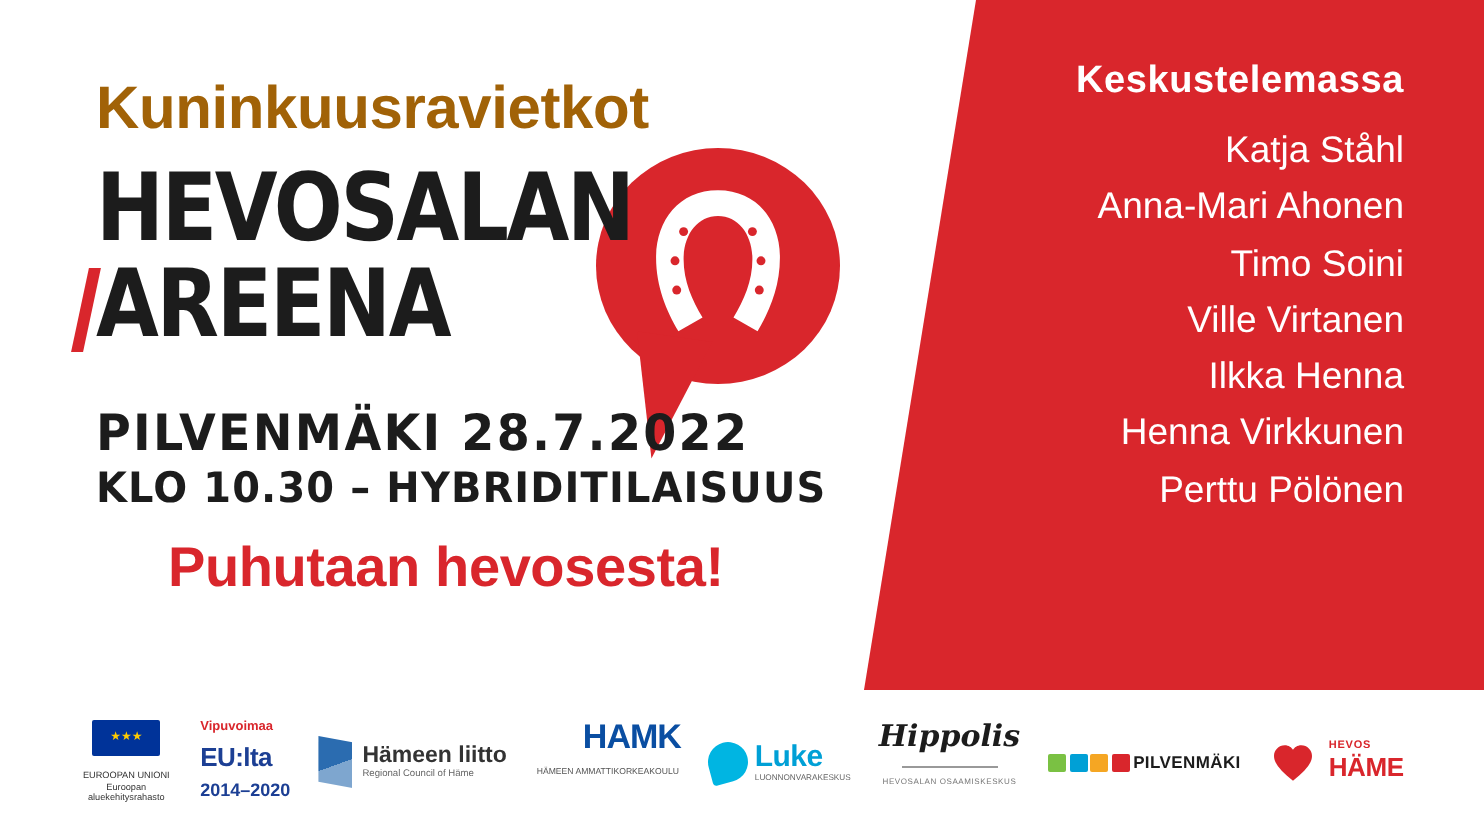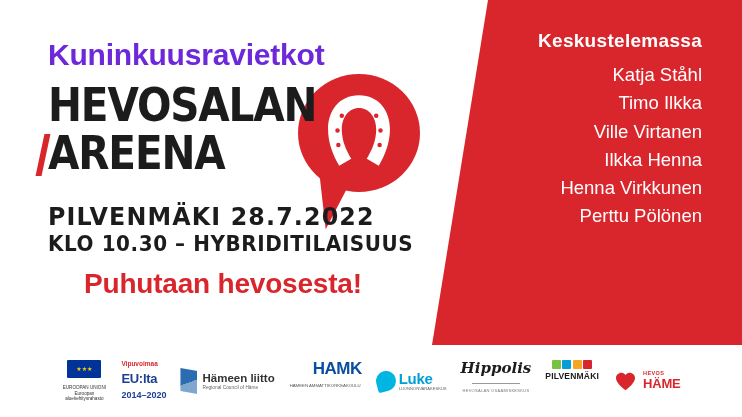--- a/index.html
+++ b/index.html
@@ -43,21 +43,21 @@
     padding-right: 22px;
     white-space: nowrap;
   }
 
   
   .headline {
     position: absolute;
     top: 38px; left: 48px;
     font-size: 30px;
     font-weight: bold;
-    color: #6d28d9;
+    color: #a16207;
     letter-spacing: -0.2px;
   }
 
   
   .logo-block {
     position: absolute;
     top: 82px; left: 48px;
     width: 420px;
     height: 120px;
   }
@@ -209,21 +209,21 @@
   .luke-sub { font-size: 4.1px; color: #666; }
 
   .hippo-col { display: flex; flex-direction: column; align-items: center; line-height: 1.1; }
   .hippo-name {
     font-family: "DejaVu Serif", serif;
     font-size: 15px; color: #1c1c1c; font-style: italic; font-weight: bold;
   }
   .hippo-rule { width: 48px; height: 1px; background: #999; margin-top: 1px; }
   .hippo-sub { font-size: 4px; color: #777; letter-spacing: 0.3px; }
 
-  .pmaki-col { display: flex; flex-direction: column; align-items: center; gap: 2px; }
+  .pmaki-col { display: flex; flex-direction: row; align-items: center; gap: 2px; }
   .pmaki-squares { display: flex; gap: 1.5px; }
   .pmaki-squares i { width: 9px; height: 9px; display: block; border-radius: 1px; }
   .pmaki-name { font-size: 8.5px; font-weight: bold; color: #1c1c1c; letter-spacing: 0.2px; }
 
   .hame-col { display: flex; align-items: center; gap: 4px; }
   .heart-wrap { position: relative; width: 26px; height: 26px; }
   .heart {
     position: absolute; top: 4px; left: 2px;
     width: 21px; height: 19px;
   }
@@ -233,21 +233,22 @@
 </style>
 </head>
 <body>
 
 <div class="poster">
 
   <div class="red-panel">
     <div class="panel-inner">
       <div class="panel-title">Keskustelemassa</div>
       <div class="speaker">Katja Ståhl</div>
-      <div class="speaker">Timo Ilkka</div>
+      <div class="speaker">Anna-Mari Ahonen</div>
+      <div class="speaker">Timo Soini</div>
       <div class="speaker">Ville Virtanen</div>
       <div class="speaker">Ilkka Henna</div>
       <div class="speaker">Henna Virkkunen</div>
       <div class="speaker">Perttu Pölönen</div>
     </div>
   </div>
 
   <div class="headline">Kuninkuusravietkot</div>
 
   <div class="bubble"></div>

